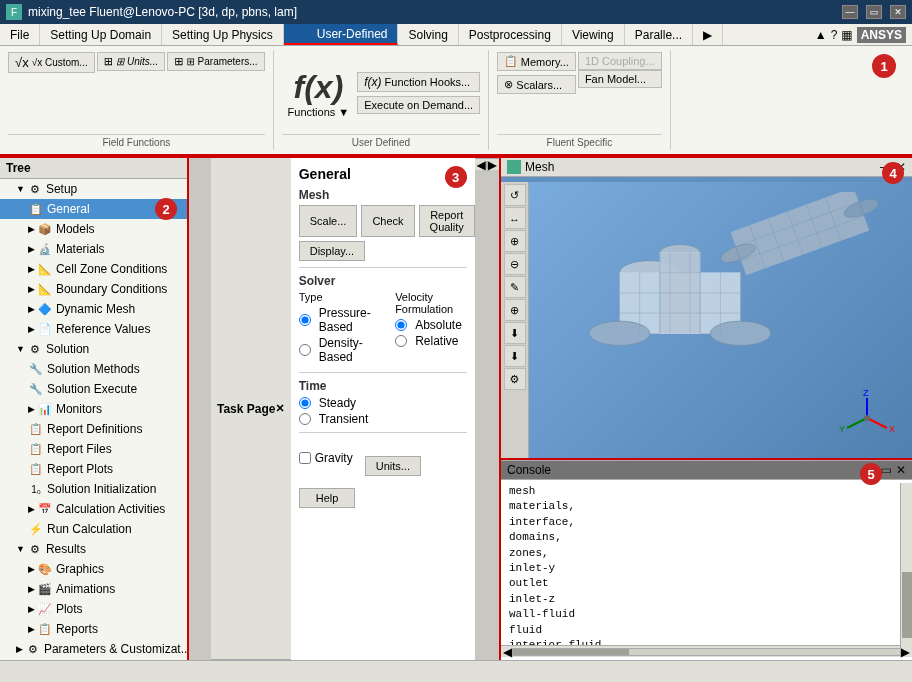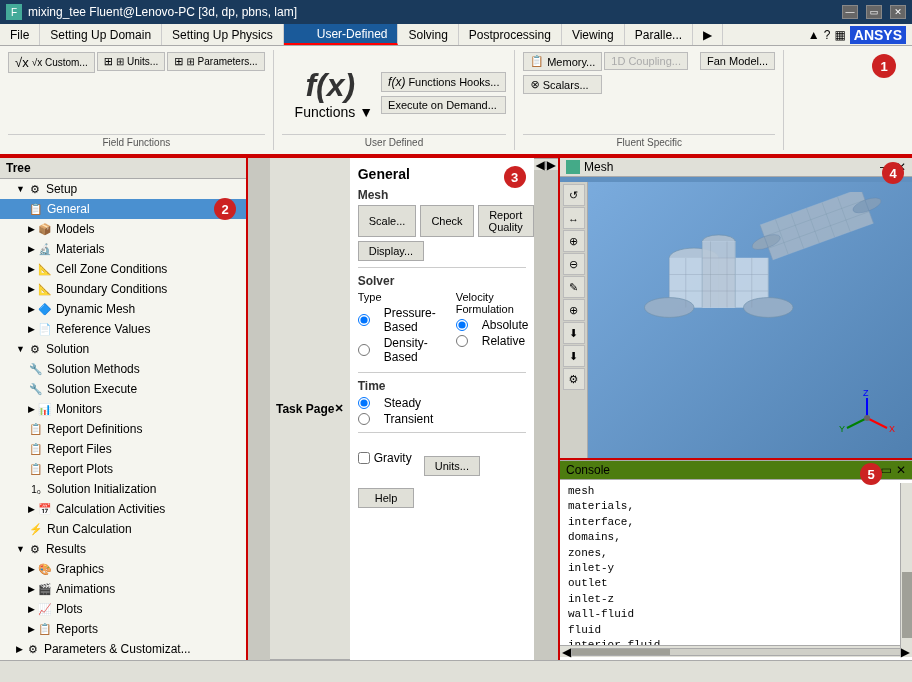--- a/index.html
+++ b/index.html
@@ -95,21 +95,21 @@
 
     
     #main {
       display: flex;
       height: calc(682px - 24px - 22px - 110px - 22px);
       background: #c8c8c0;
     }
 
     
     #tree-panel {
-      width: 248px;
+      width: 189px;
       background: #f5f5ef;
       border-right: 2px solid #cc0000;
       border-top: 2px solid #cc0000;
       overflow-y: auto;
       position: relative;
     }
     .tree-header {
       background: #e0e0d8;
       padding: 3px 6px;
       font-weight: bold;
@@ -171,21 +171,21 @@
     .task-title { font-weight: bold; font-size: 14px; margin-bottom: 6px; }
     .section-label { font-size: 12px; font-weight: bold; color: #333; margin: 6px 0 3px 0; }
     .btn-row { display: flex; gap: 4px; margin-bottom: 4px; }
     .task-btn {
       background: #e0e0d8;
       border: 1px solid #aaa;
       padding: 3px 10px;
       font-size: 11px;
       cursor: pointer;
     }
-    .radio-row { display: flex; align-items: center; gap: 14px; margin: 2px 0; font-size: 12px; }
+    .radio-row { display: flex; align-items: center; gap: 8px; margin: 2px 0; font-size: 12px; }
     .col-layout { display: flex; gap: 20px; }
     .divider { border-top: 1px solid #ccc; margin: 6px 0; }
     .checkbox-row { display: flex; align-items: center; gap: 4px; font-size: 12px; margin: 4px 0; }
     .help-btn {
       background: #e0e0d8;
       border: 1px solid #aaa;
       padding: 3px 16px;
       font-size: 11px;
       cursor: pointer;
       margin-top: 8px;
@@ -281,21 +281,21 @@
     }
 
     
     #console-panel {
       background: white;
       height: 200px;
       position: relative;
       border-top: 1px solid #aaa;
     }
     .console-header {
-      background: #4d7c0f;
+      background: #737373;
       padding: 2px 6px;
       font-size: 12px;
       display: flex;
       align-items: center;
       justify-content: space-between;
       border-bottom: 1px solid #aaa;
     }
     .console-content {
       background: white;
       font-family: 'Courier New', monospace;
@@ -381,54 +381,54 @@
   <div class="menu-item active">User-Defined</div>
   <div class="menu-item">Solving</div>
   <div class="menu-item">Postprocessing</div>
   <div class="menu-item">Viewing</div>
   <div class="menu-item">Paralle...</div>
   <div class="menu-item">▶</div>
   <div class="right-icons">
     <span style="cursor:pointer;">▲</span>
     <span style="cursor:pointer;">?</span>
     <span style="cursor:pointer;">▦</span>
-    <span style="background:#1d4ed8;color:white;padding:1px 4px;font-weight:bold;font-size:14px;">ANSYS</span>
+    <span style="background:#737373;color:white;padding:1px 4px;font-weight:bold;font-size:12px;">ANSYS</span>
   </div>
 </div>
 
 <div id="ribbon">
 
   <div class="ribbon-group">
     <div class="ribbon-buttons">
       <button class="ribbon-btn">
         <span style="font-size:13px;">√x</span>
         <span style="font-size:10px;">√x Custom...</span>
       </button>
       <button class="ribbon-btn">
         <span>⊞</span>
-        <span style="font-size:10px;">⊞ Units...</span>
+        <span style="font-size:10px;font-style:italic;">⊞ Units...</span>
       </button>
       <button class="ribbon-btn">
         <span>⊞</span>
         <span style="font-size:10px;">⊞ Parameters...</span>
       </button>
     </div>
     <div class="ribbon-group-label">Field Functions</div>
   </div>
 
   <div class="ribbon-group" style="min-width:200px;">
     <div class="ribbon-buttons" style="align-items:center;">
       <div style="display:flex;flex-direction:column;align-items:center;cursor:pointer;padding:2px 6px;">
         <span style="font-size:32px;font-style:italic;font-weight:bold;color:#333;">f(x)</span>
-        <span style="font-size:14px;margin-left:7px;">Functions ▼</span>
+        <span style="font-size:11px;">Functions ▼</span>
       </div>
       <div style="display:flex;flex-direction:column;gap:4px;">
         <button class="ribbon-btn">
           <span style="font-size:12px;font-style:italic;">f(x)</span>
-          <span>Functions Hooks...</span>
+          <span>Function Hooks...</span>
         </button>
         <button class="ribbon-btn">
           <span>Execute on Demand...</span>
         </button>
       </div>
     </div>
     <div class="ribbon-group-label">User Defined</div>
   </div>
 
   <div class="ribbon-group" style="min-width:160px;">
@@ -436,21 +436,21 @@
       <div style="display:flex;flex-direction:column;gap:4px;flex:1;">
         <button class="ribbon-btn">
           <span>📋</span>
           <span>Memory...</span>
         </button>
         <button class="ribbon-btn">
           <span>⊗</span>
           <span>Scalars...</span>
         </button>
       </div>
-      <div style="display:flex;flex-direction:row;gap:12px;flex:1;">
+      <div style="display:flex;flex-direction:column;gap:0;flex:1;">
         <button class="ribbon-btn" style="color:#aaa;">
           <span>1D Coupling...</span>
         </button>
         <button class="ribbon-btn">
           <span>Fan Model...</span>
         </button>
       </div>
     </div>
     <div class="ribbon-group-label">Fluent Specific</div>
   </div>

